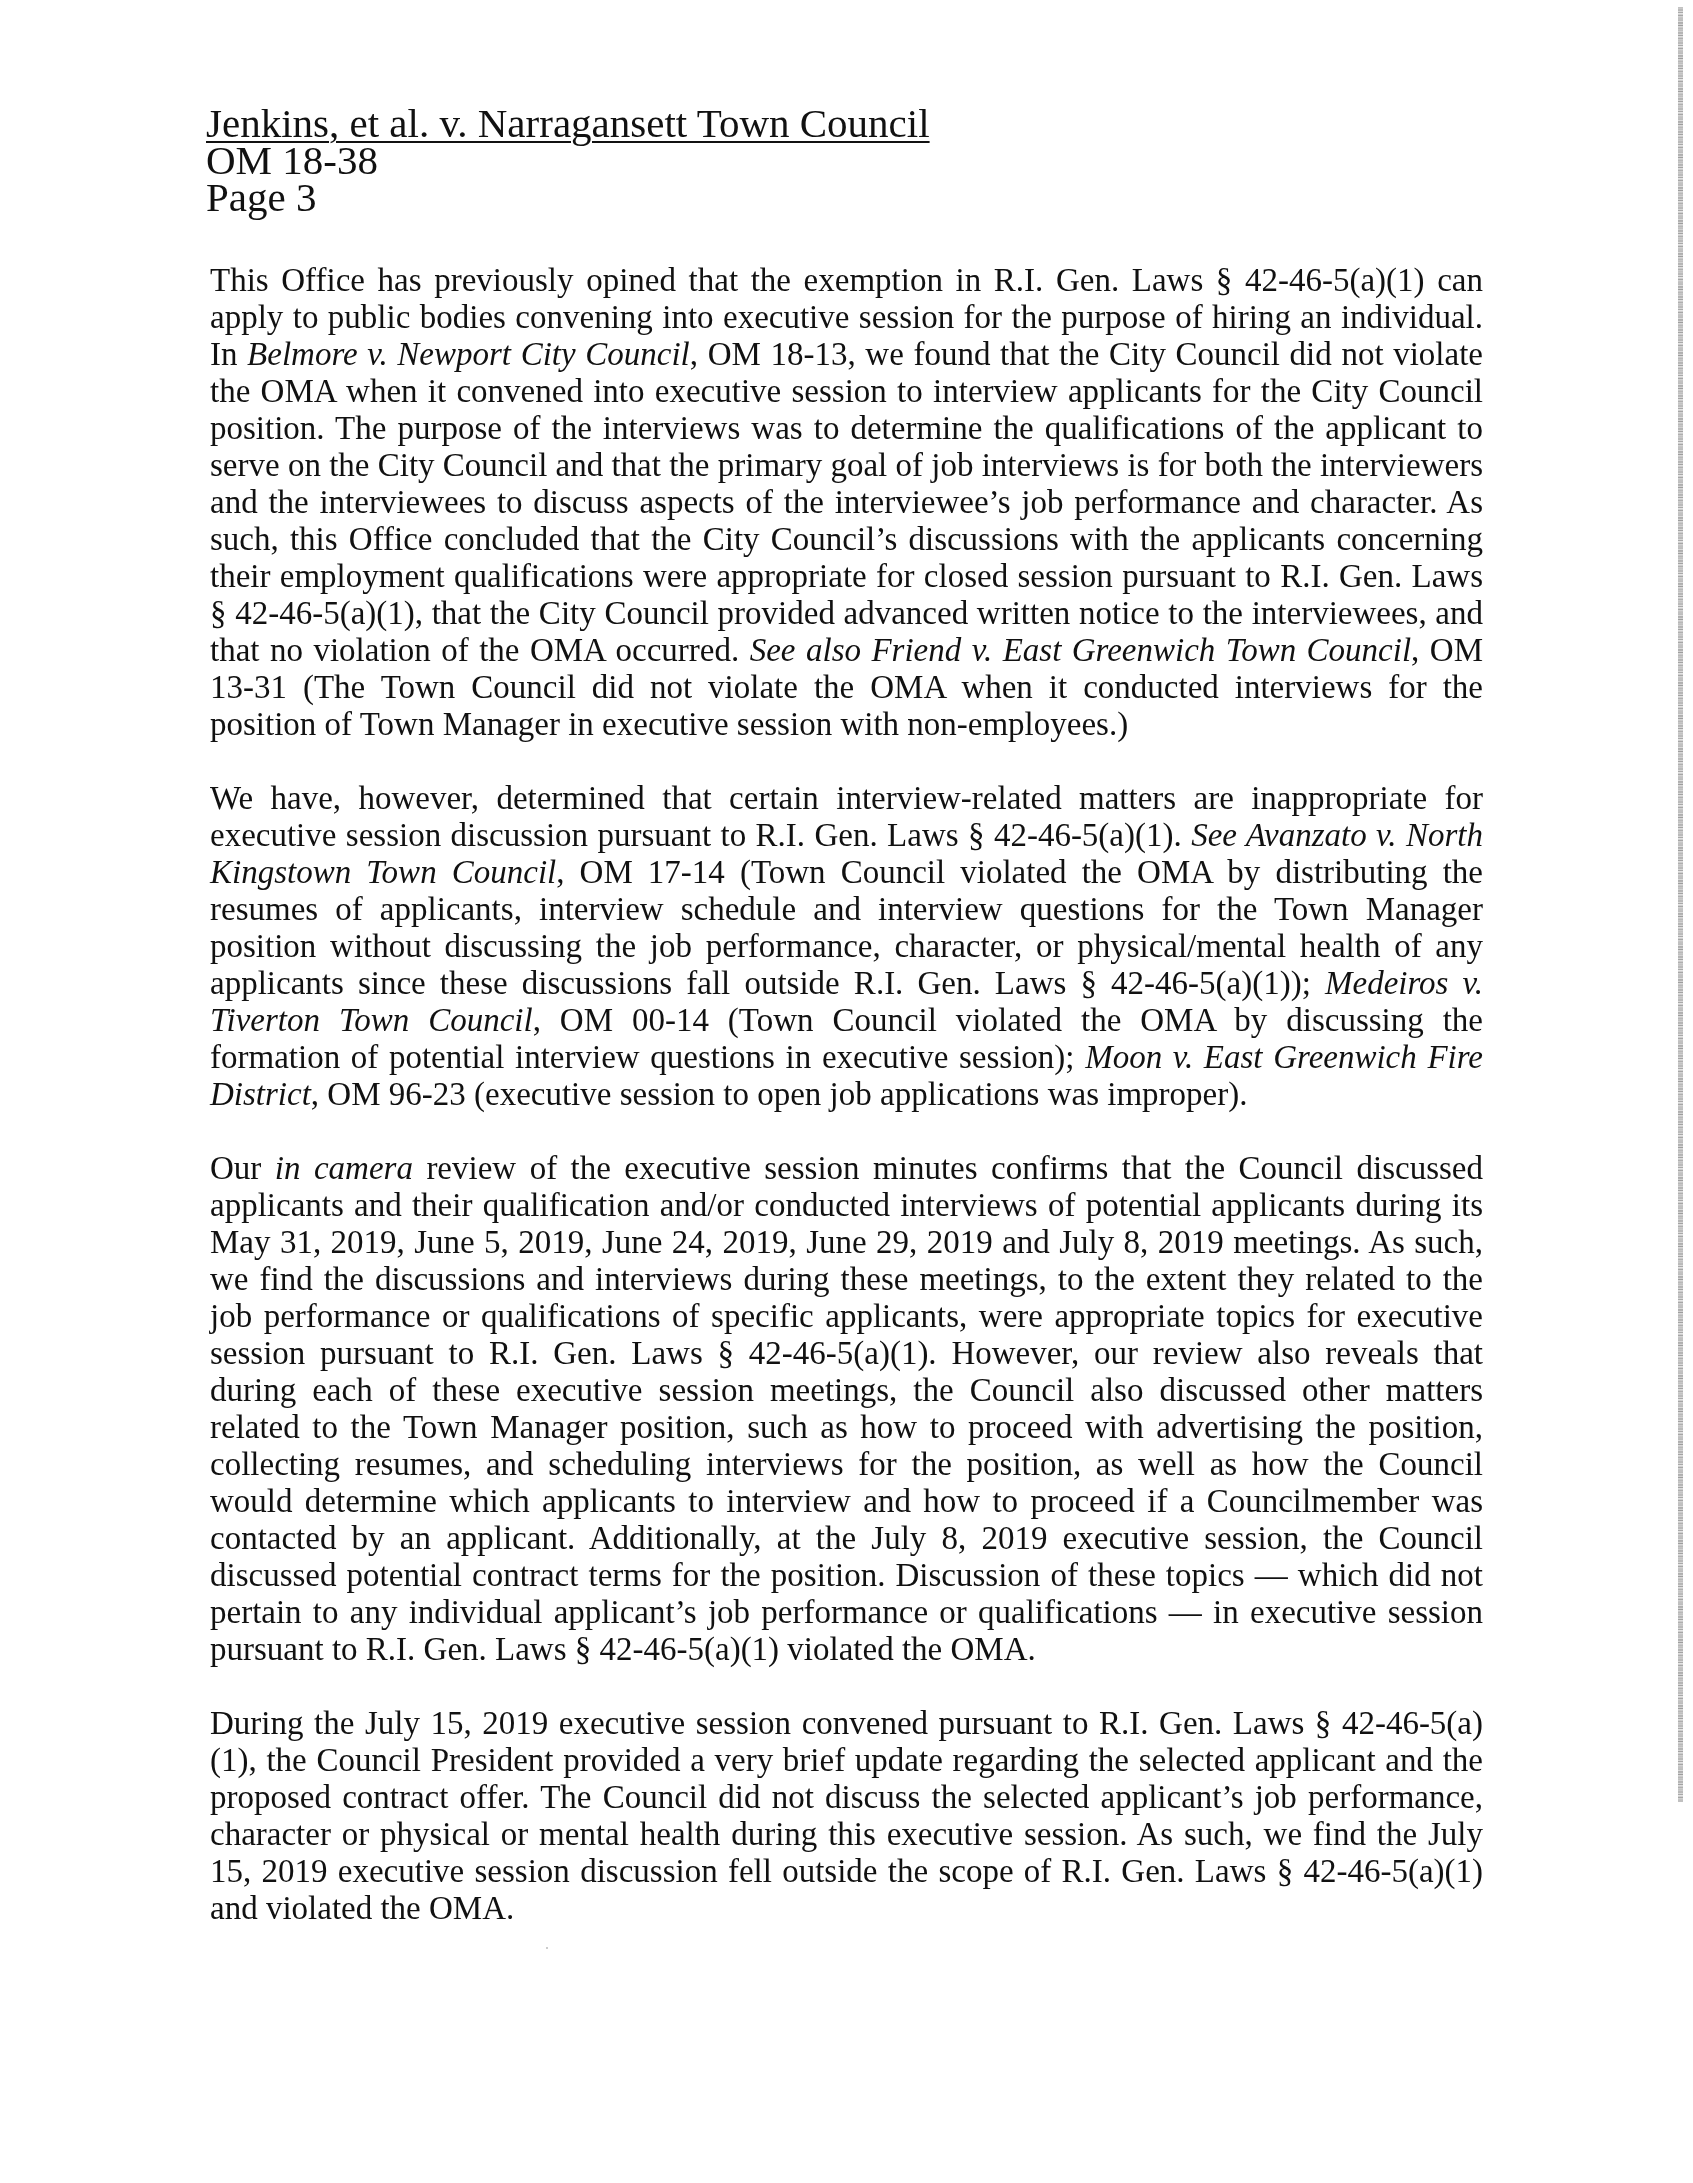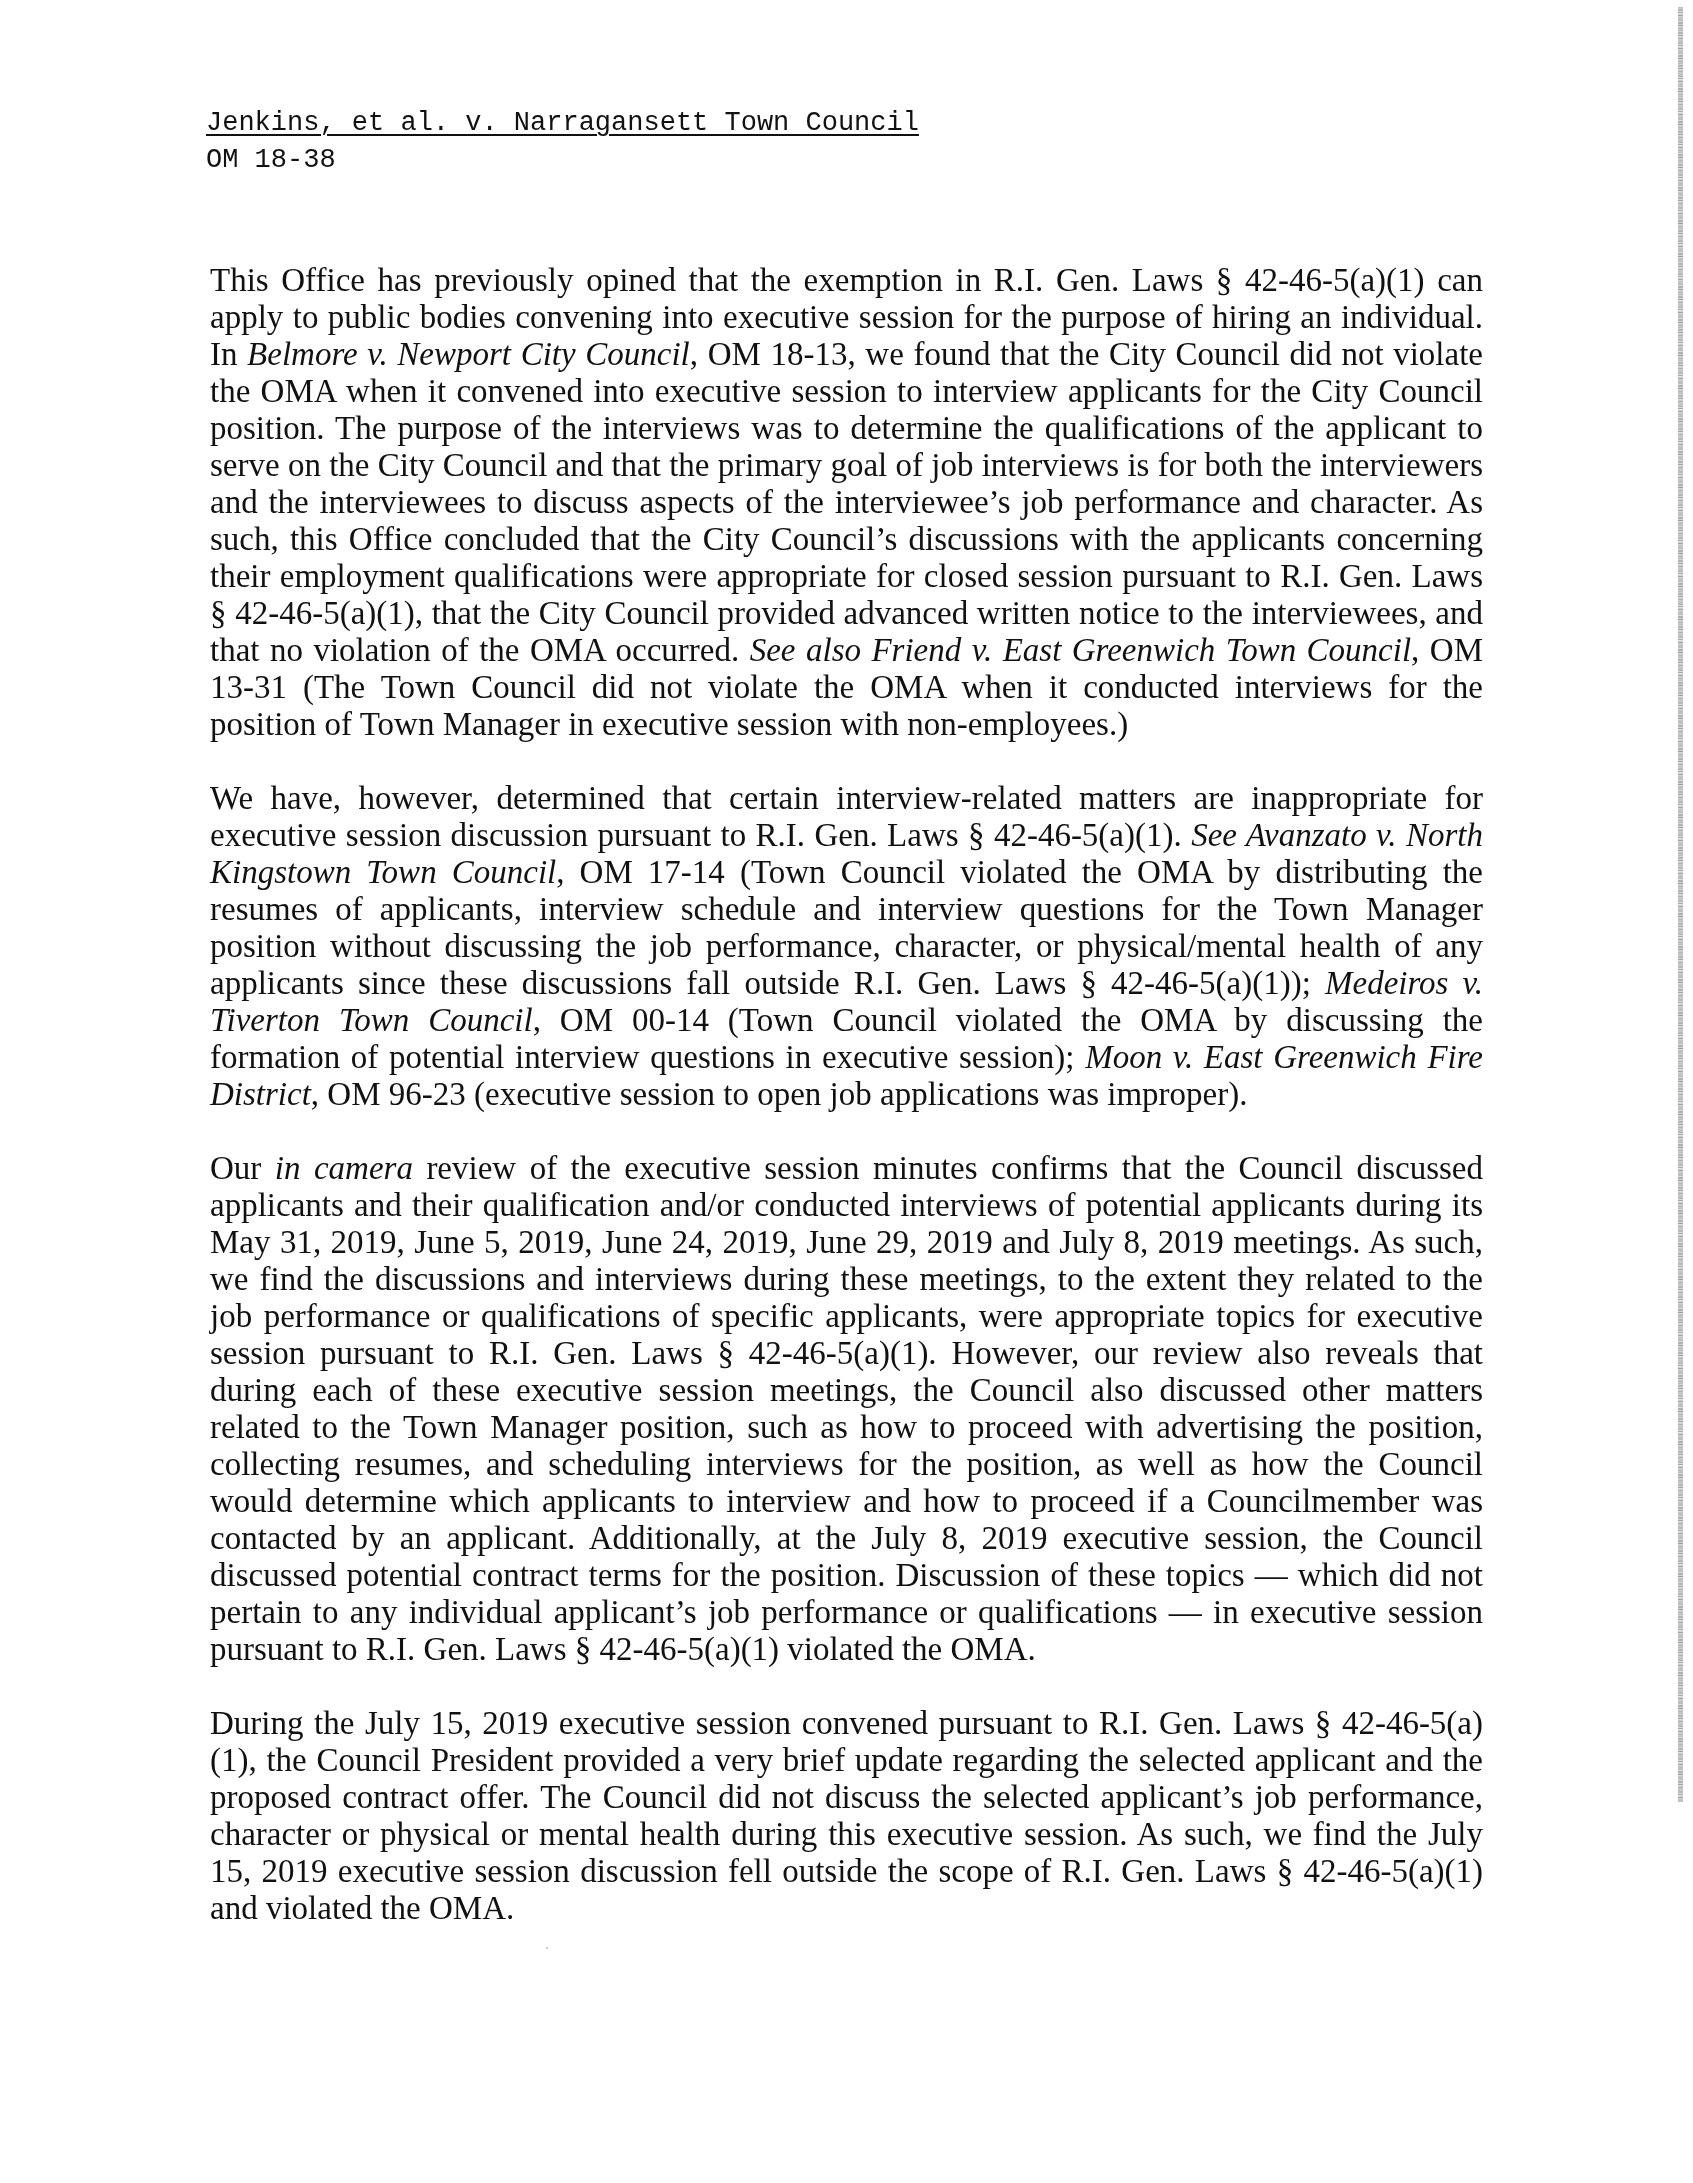--- a/index.html
+++ b/index.html
@@ -5,21 +5,21 @@
   html, body { margin: 0; padding: 0; background: #ffffff; }
   body { width: 1693px; height: 2183px; position: relative; overflow: hidden; }
   .page { position: absolute; left: 0; top: 0; width: 1693px; height: 2183px; background: #ffffff; }
   .scan-edge {
     position: absolute; left: 1678px; top: 6.6px; width: 5.3px; height: 1795px;
     background: repeating-linear-gradient(180deg, #9a9a9a 0px, #cfcfcf 1.3px, #7d7d7d 2px, #e2e2e2 3.3px);
     opacity: 0.75;
   }
   .header {
     position: absolute; left: 206px; top: 105px;
-    font-family: Liberation Mono, monospace; font-size: 27px; line-height: 37px; color: #111;
+    font-family: Liberation Serif, serif; font-size: 41px; line-height: 37px; color: #111;
   }
   .header .line { display: block; white-space: nowrap; }
   .header .case { text-decoration: underline; text-decoration-thickness: 2px; text-underline-offset: 4px; }
   .body-col {
     position: absolute; left: 206px; top: 262px; width: 1277px;
     font-family: "Liberation Serif", serif; font-size: 33px; line-height: 37px; color: #111;
     text-align: justify;
   }
   .para { margin: 0 0 37px 4px; }
   .para i { font-style: italic; }
@@ -27,20 +27,21 @@
 </style>
 </head>
 <body>
 
 <div class="page">
   <div class="scan-edge"></div>
 
   <div class="header">
     <span class="line case">Jenkins, et al. v. Narragansett Town Council</span>
     <span class="line">OM 18-38</span>
+    <span class="line">Page 3</span>
   </div>
 
   <div class="body-col">
     <p class="para">
       <span>This Office has previously opined that the exemption in R.I. Gen. Laws § 42-46-5(a)(1) can apply to public bodies convening into executive session for the purpose of hiring an individual. In </span><i>Belmore v. Newport City Council</i><span>, OM 18-13, we found that the City Council did not violate the OMA when it convened into executive session to interview applicants for the City Council position. The purpose of the interviews was to determine the qualifications of the applicant to serve on the City Council and that the primary goal of job interviews is for both the interviewers and the interviewees to discuss aspects of the interviewee’s job performance and character. As such, this Office concluded that the City Council’s discussions with the applicants concerning their employment qualifications were appropriate for closed session pursuant to R.I. Gen. Laws § 42-46-5(a)(1), that the City Council provided advanced written notice to the interviewees, and that no violation of the OMA occurred. </span><i>See also Friend v. East Greenwich Town Council</i><span>, OM 13-31 (The Town Council did not violate the OMA when it conducted interviews for the position of Town Manager in executive session with non-employees.)</span>
     </p>
     <p class="para">
       <span>We have, however, determined that certain interview-related matters are inappropriate for executive session discussion pursuant to R.I. Gen. Laws § 42-46-5(a)(1). </span><i>See Avanzato v. North Kingstown Town Council</i><span>, OM 17-14 (Town Council violated the OMA by distributing the resumes of applicants, interview schedule and interview questions for the Town Manager position without discussing the job performance, character, or physical/mental health of any applicants since these discussions fall outside R.I. Gen. Laws § 42-46-5(a)(1)); </span><i>Medeiros v. Tiverton Town Council</i><span>, OM 00-14 (Town Council violated the OMA by discussing the formation of potential interview questions in executive session); </span><i>Moon v. East Greenwich Fire District</i><span>, OM 96-23 (executive session to open job applications was improper).</span>
     </p>
     <p class="para">

